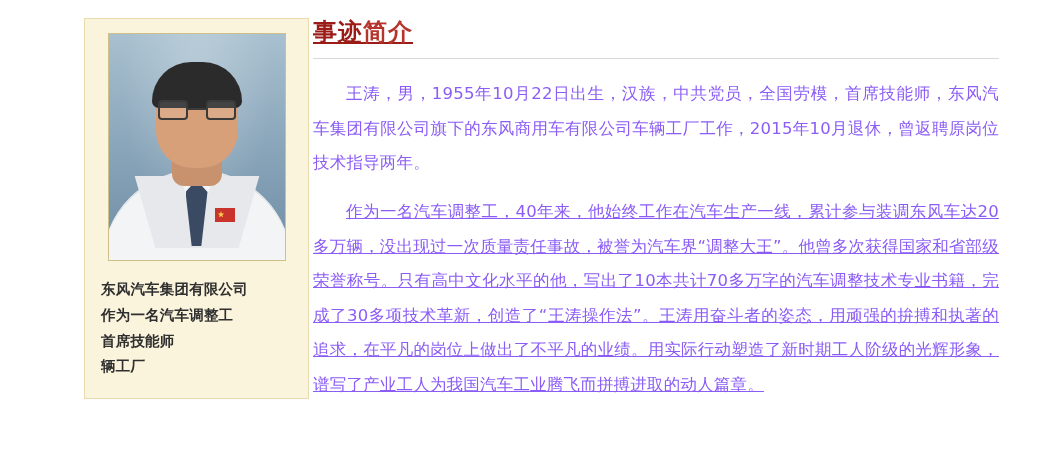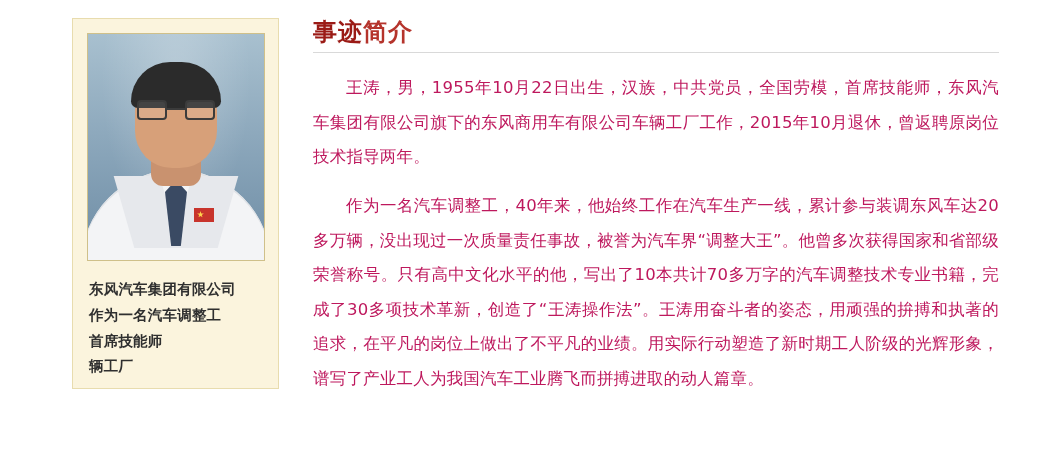--- a/index.html
+++ b/index.html
@@ -23,25 +23,26 @@
   }
 
   
   .profile-col {
     width: 295px;
     flex: 0 0 295px;
     padding: 18px 0 0 72px;
     box-sizing: border-box;
   }
   .profile-card {
-    width: 207px;
+    width: 225px;
     background: #fbf4dd;
     border: 1px solid #e8dcae;
     box-sizing: border-box;
-    padding: 14px 14px 8px 14px;
+    padding: 14px 14px 18px 14px;
+    margin-left: 12px;
   }
   .portrait {
     width: 178px;
     height: 228px;
     margin: 0 auto;
     position: relative;
     overflow: hidden;
     background: linear-gradient(180deg, #9fb8c9 0%, #7f9bb0 42%, #6d8ba3 100%);
     border: 1px solid #cfc08a;
     box-sizing: border-box;
@@ -186,37 +187,38 @@
   .article-col {
     flex: 1 1 auto;
     padding: 16px 40px 0 18px;
     box-sizing: border-box;
   }
   .section-heading {
     font-size: 24px;
     font-weight: bold;
     color: #9b1b16;
     letter-spacing: 1px;
-    padding-bottom: 4px;
+    padding-bottom: 10px;
     border-bottom: 1px solid #d9d9d9;
     margin: 0 0 18px 0;
+    text-decoration: underline;
   }
   .section-heading .light {
     color: #b5342c;
   }
   .body-text p {
     margin: 0 0 14px 0;
     font-size: 16.5px;
     line-height: 2.1;
-    color: #be185d;
+    color: #8b5cf6;
     text-align: justify;
     text-indent: 2em;
     letter-spacing: 0.2px;
   }
-  .body-text p:last-child { margin-bottom: 0; }
+  .body-text p:last-child { margin-bottom: 0; text-decoration: underline; }
 </style>
 </head>
 <body>
 
 <div class="page">
 
   <div class="profile-col">
     <div class="profile-card">
 
       <div class="portrait">

